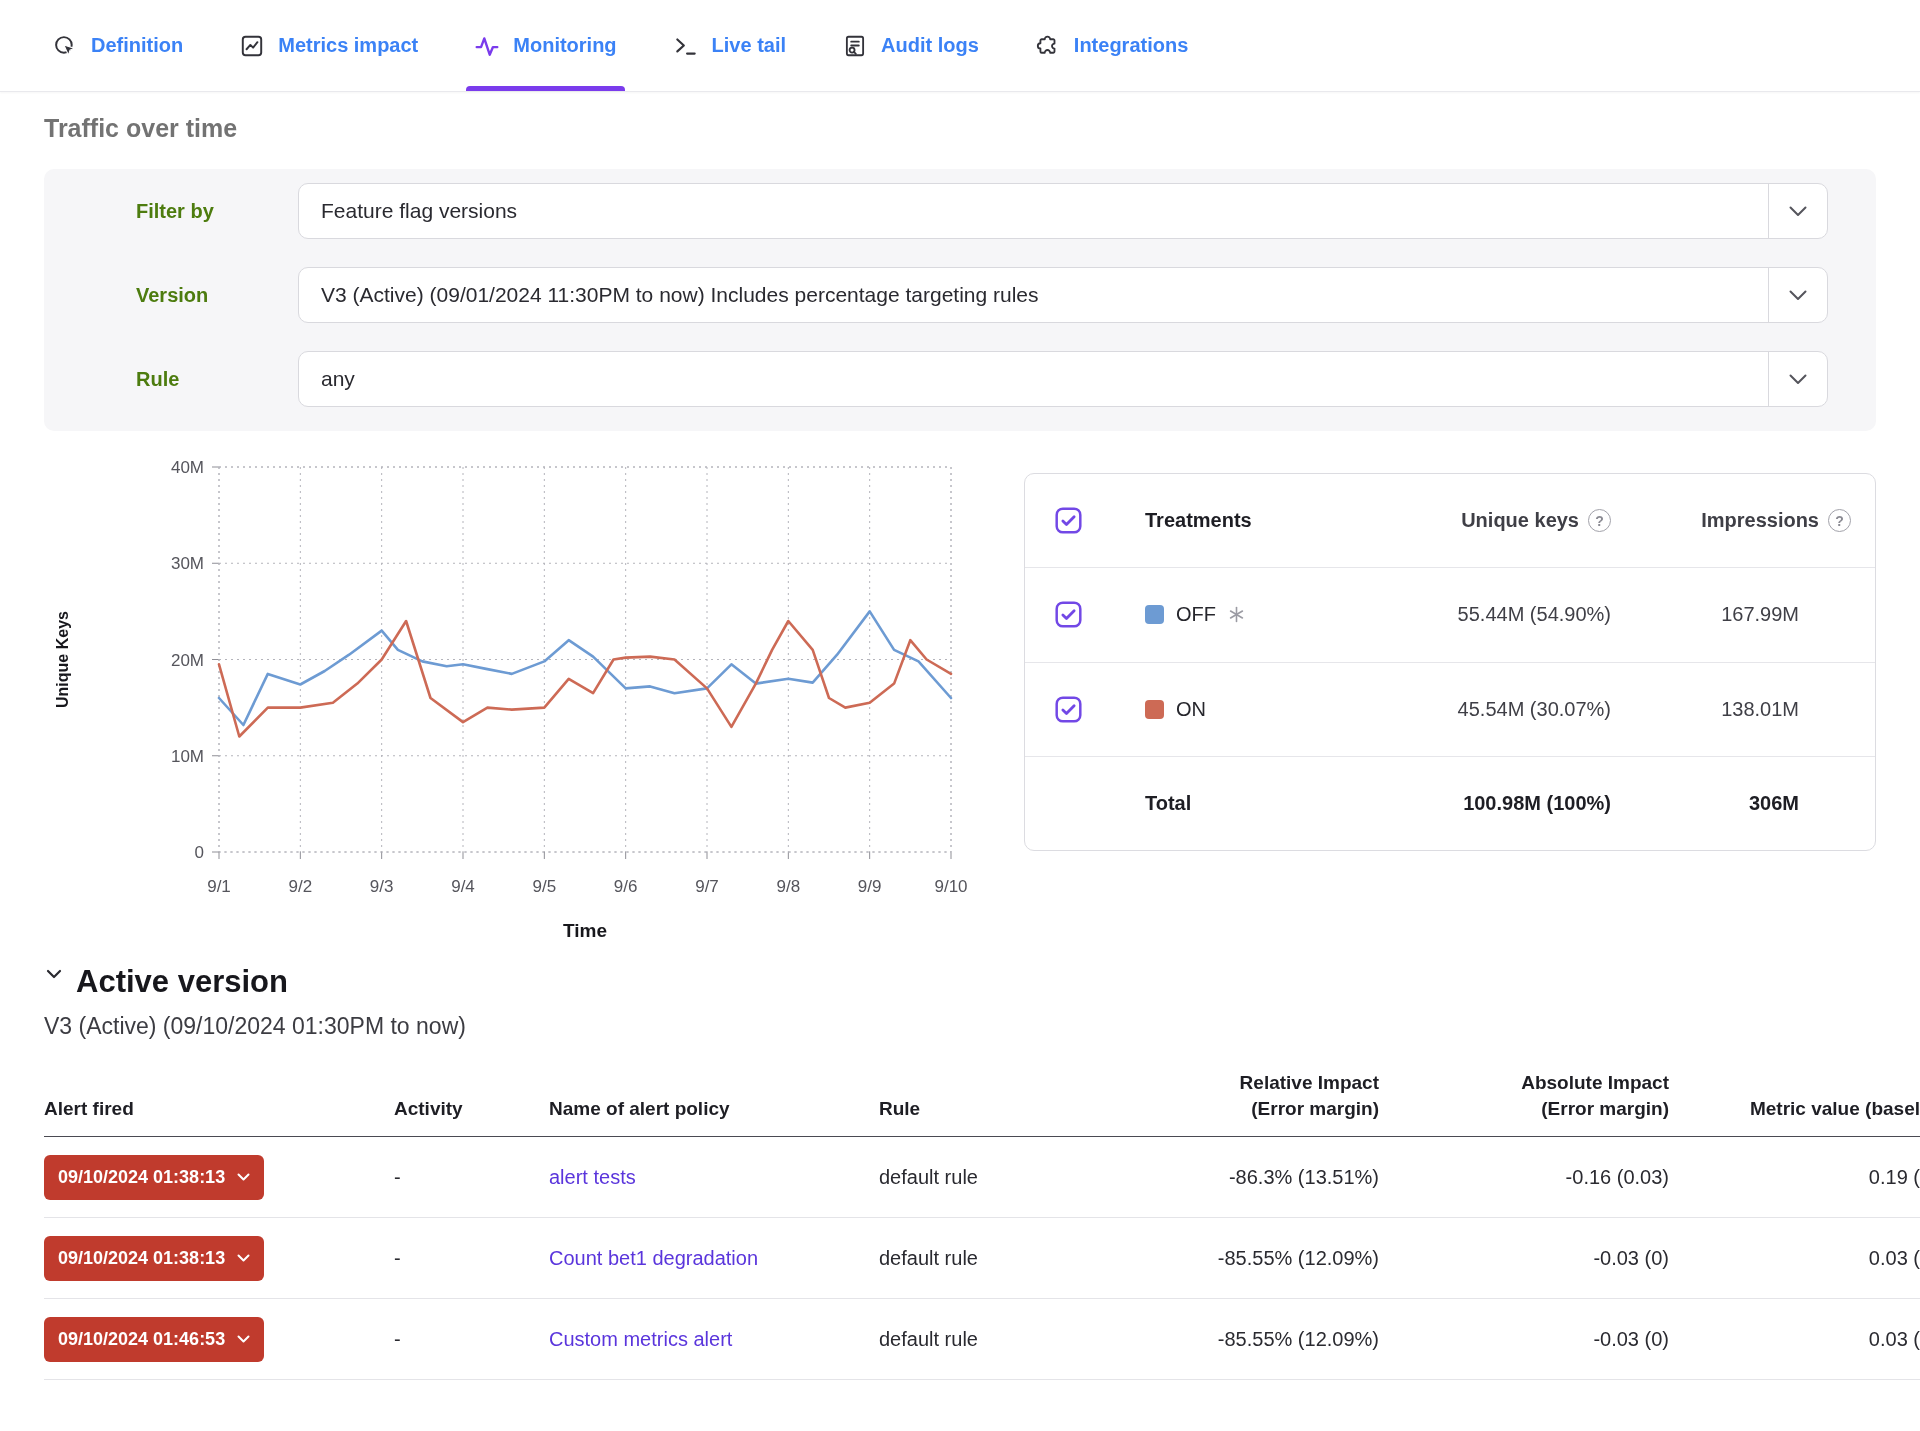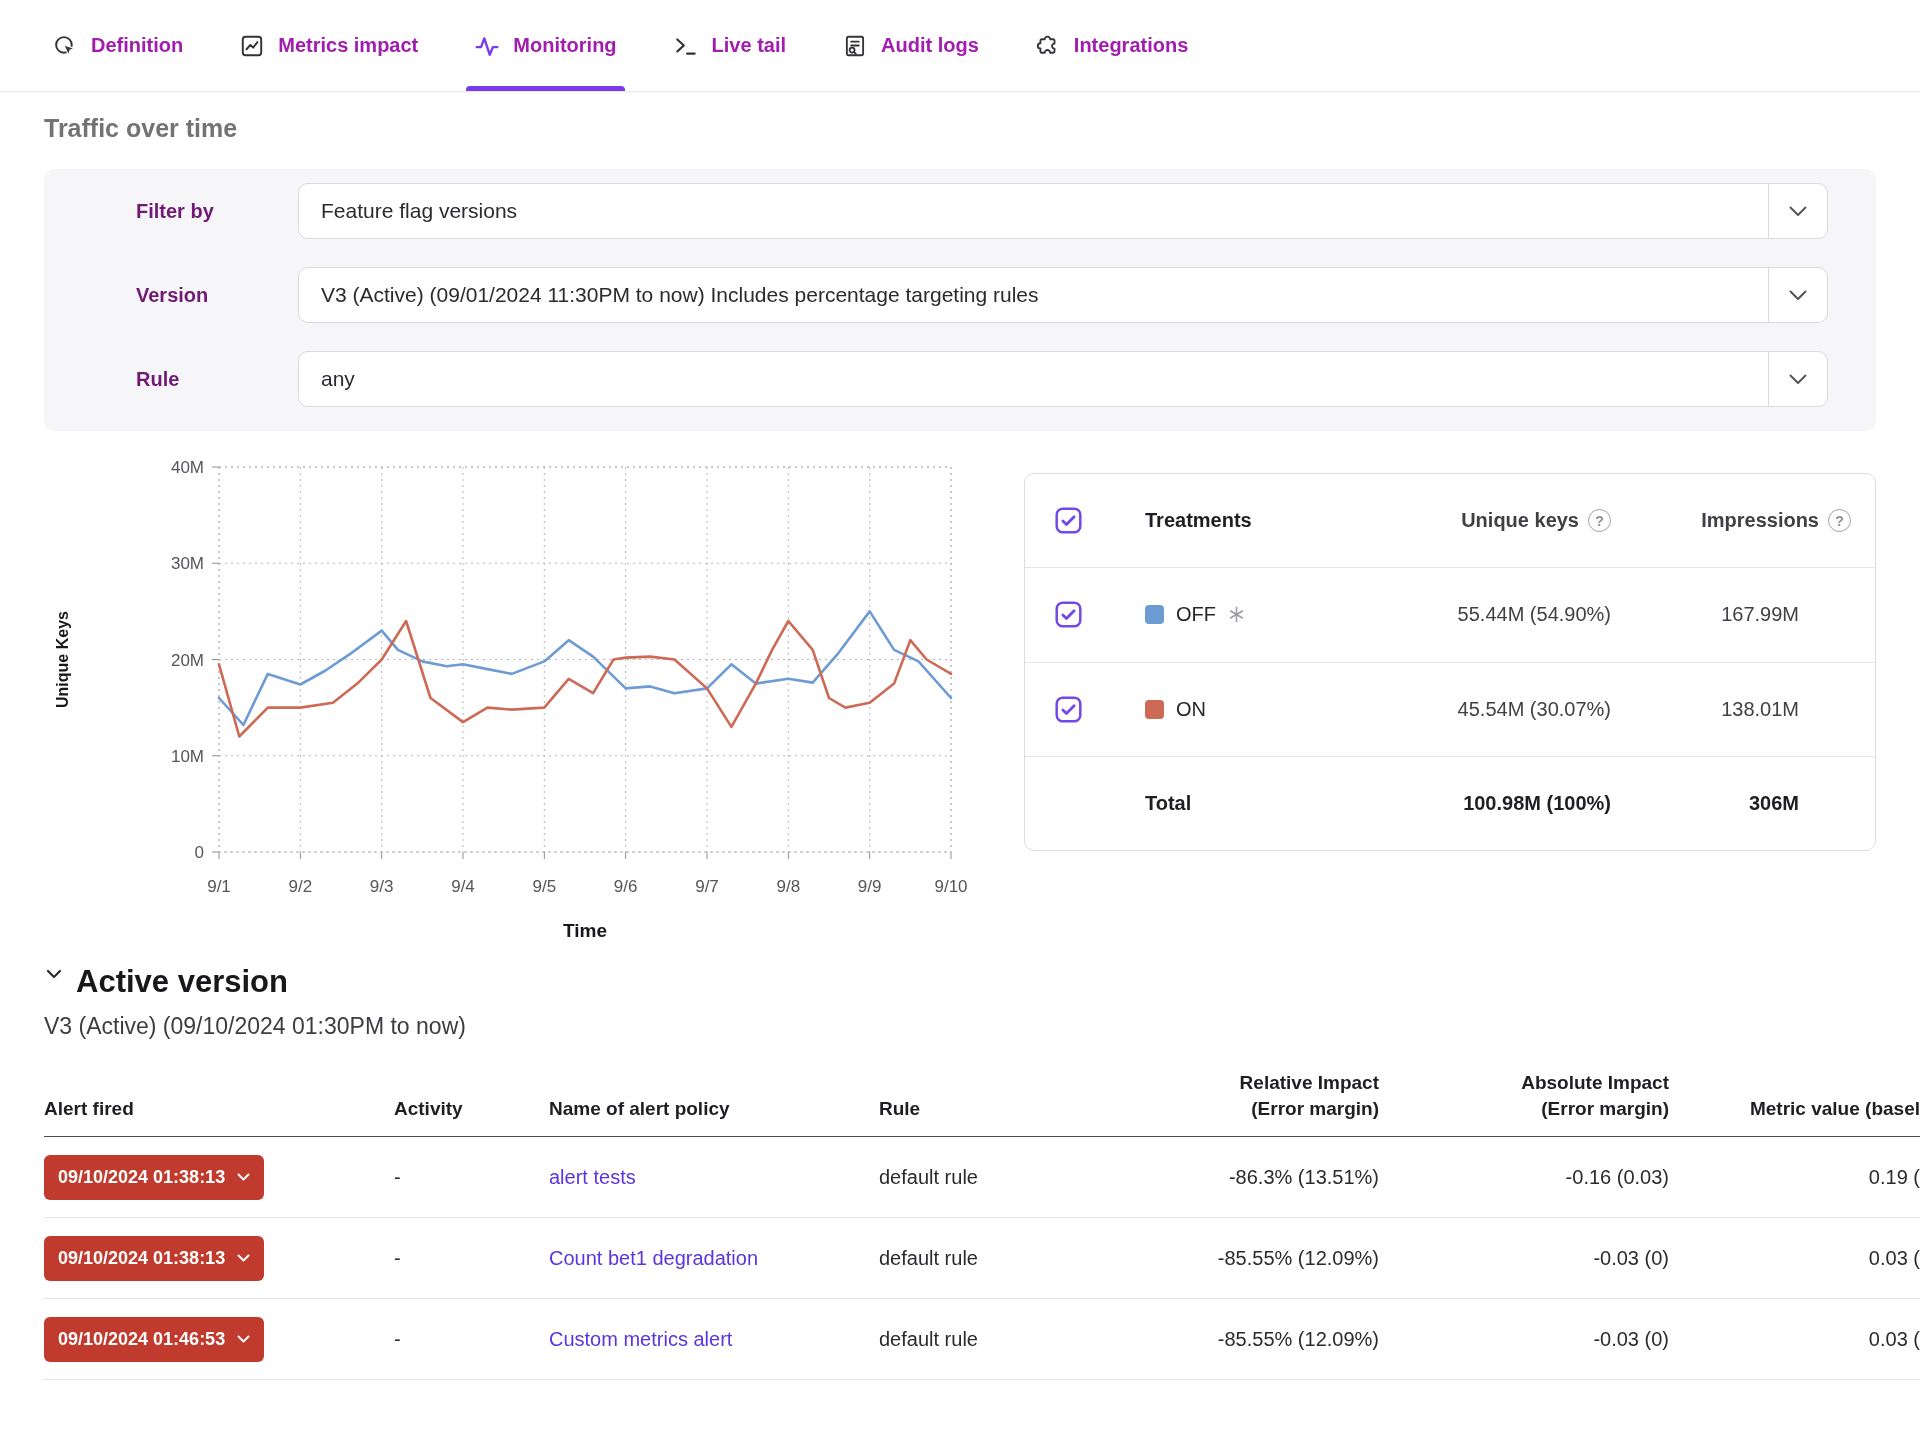--- a/index.html
+++ b/index.html
@@ -5,36 +5,36 @@
   * { margin:0; padding:0; box-sizing:border-box; }
   html,body { width:1920px; height:1431px; overflow:hidden; background:#fff;
     font-family:"Liberation Sans","DejaVu Sans",sans-serif; color:#202027; }
   .page { width:1920px; height:1431px; background:#fff; }
 
   
   .tabbar { height:92px; display:flex; align-items:center; gap:56px;
     padding:0 0 0 52px; background:#fff; border-bottom:1px solid #e9e9ed;
     box-shadow:0 1px 2px rgba(0,0,0,.04); }
   .tab { position:relative; height:100%; display:flex; align-items:center; gap:13px; cursor:pointer; }
-  .tab-label { font-size:20px; font-weight:700; color:#a21caf; white-space:nowrap; }
+  .tab-label { font-size:20px; font-weight:700; color:#3b82f6; white-space:nowrap; }
   .tab-icon { width:26px; height:26px; display:flex; align-items:center; justify-content:center; }
   .tab-icon svg { width:26px; height:26px; }
   .tab-underline { display:none; position:absolute; left:-8px; right:-8px; bottom:0; height:5px;
     background:#7a3bec; border-radius:4px 4px 0 0; }
   .tab.active .tab-underline { display:block; }
 
   
   .content { padding:0 44px; }
   .section-title { margin-top:22px; font-size:25px; font-weight:700; color:#737373; }
 
   
   .filter-panel { margin-top:26px; background:#f6f6f8; border-radius:10px;
     padding:14px 48px 24px 92px; display:flex; flex-direction:column; gap:28px; }
   .filter-row { display:flex; align-items:center; }
-  .filter-label { flex:0 0 162px; font-size:20px; font-weight:700; color:#701a75; }
+  .filter-label { flex:0 0 162px; font-size:20px; font-weight:700; color:#4d7c0f; }
   .select { flex:1; height:56px; background:#fff; border:1px solid #d9d9de; border-radius:10px;
     display:flex; align-items:center; padding-left:22px; cursor:pointer; }
   .select-value { flex:1; font-size:21px; color:#2a2a30; white-space:nowrap; overflow:hidden; }
   .select-divider { width:1px; align-self:stretch; background:#d9d9de; }
   .select-caret { width:58px; display:flex; align-items:center; justify-content:center; }
 
   
   .chart-section { display:flex; margin-top:3px; }
   .chart-wrap { flex:0 0 950px; }
   #chart-svg { width:950px; height:512px; display:block; }

